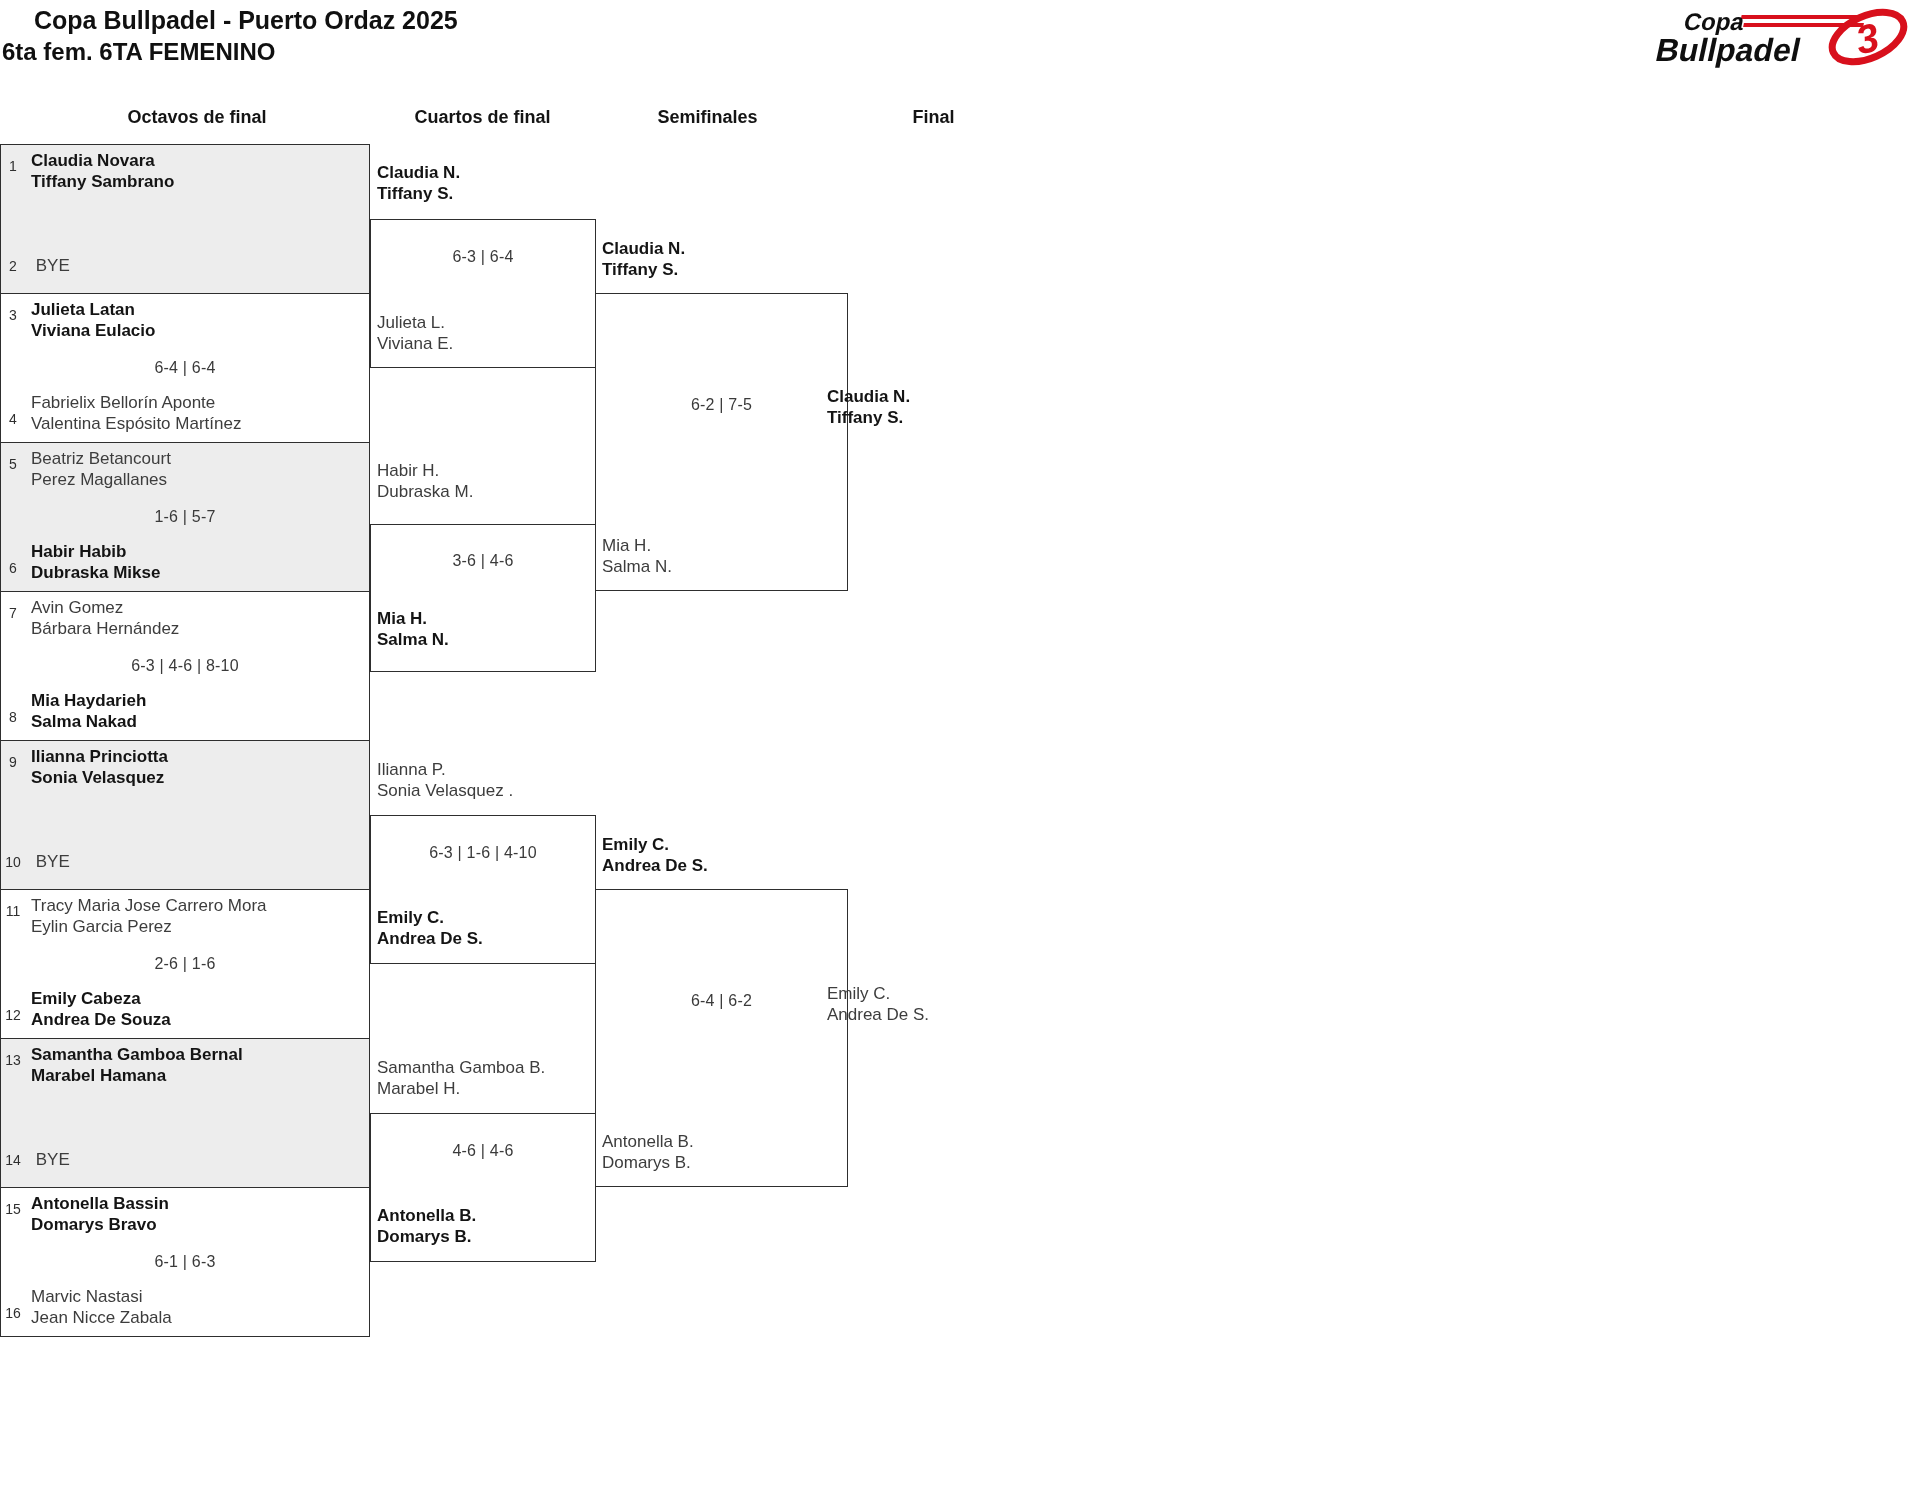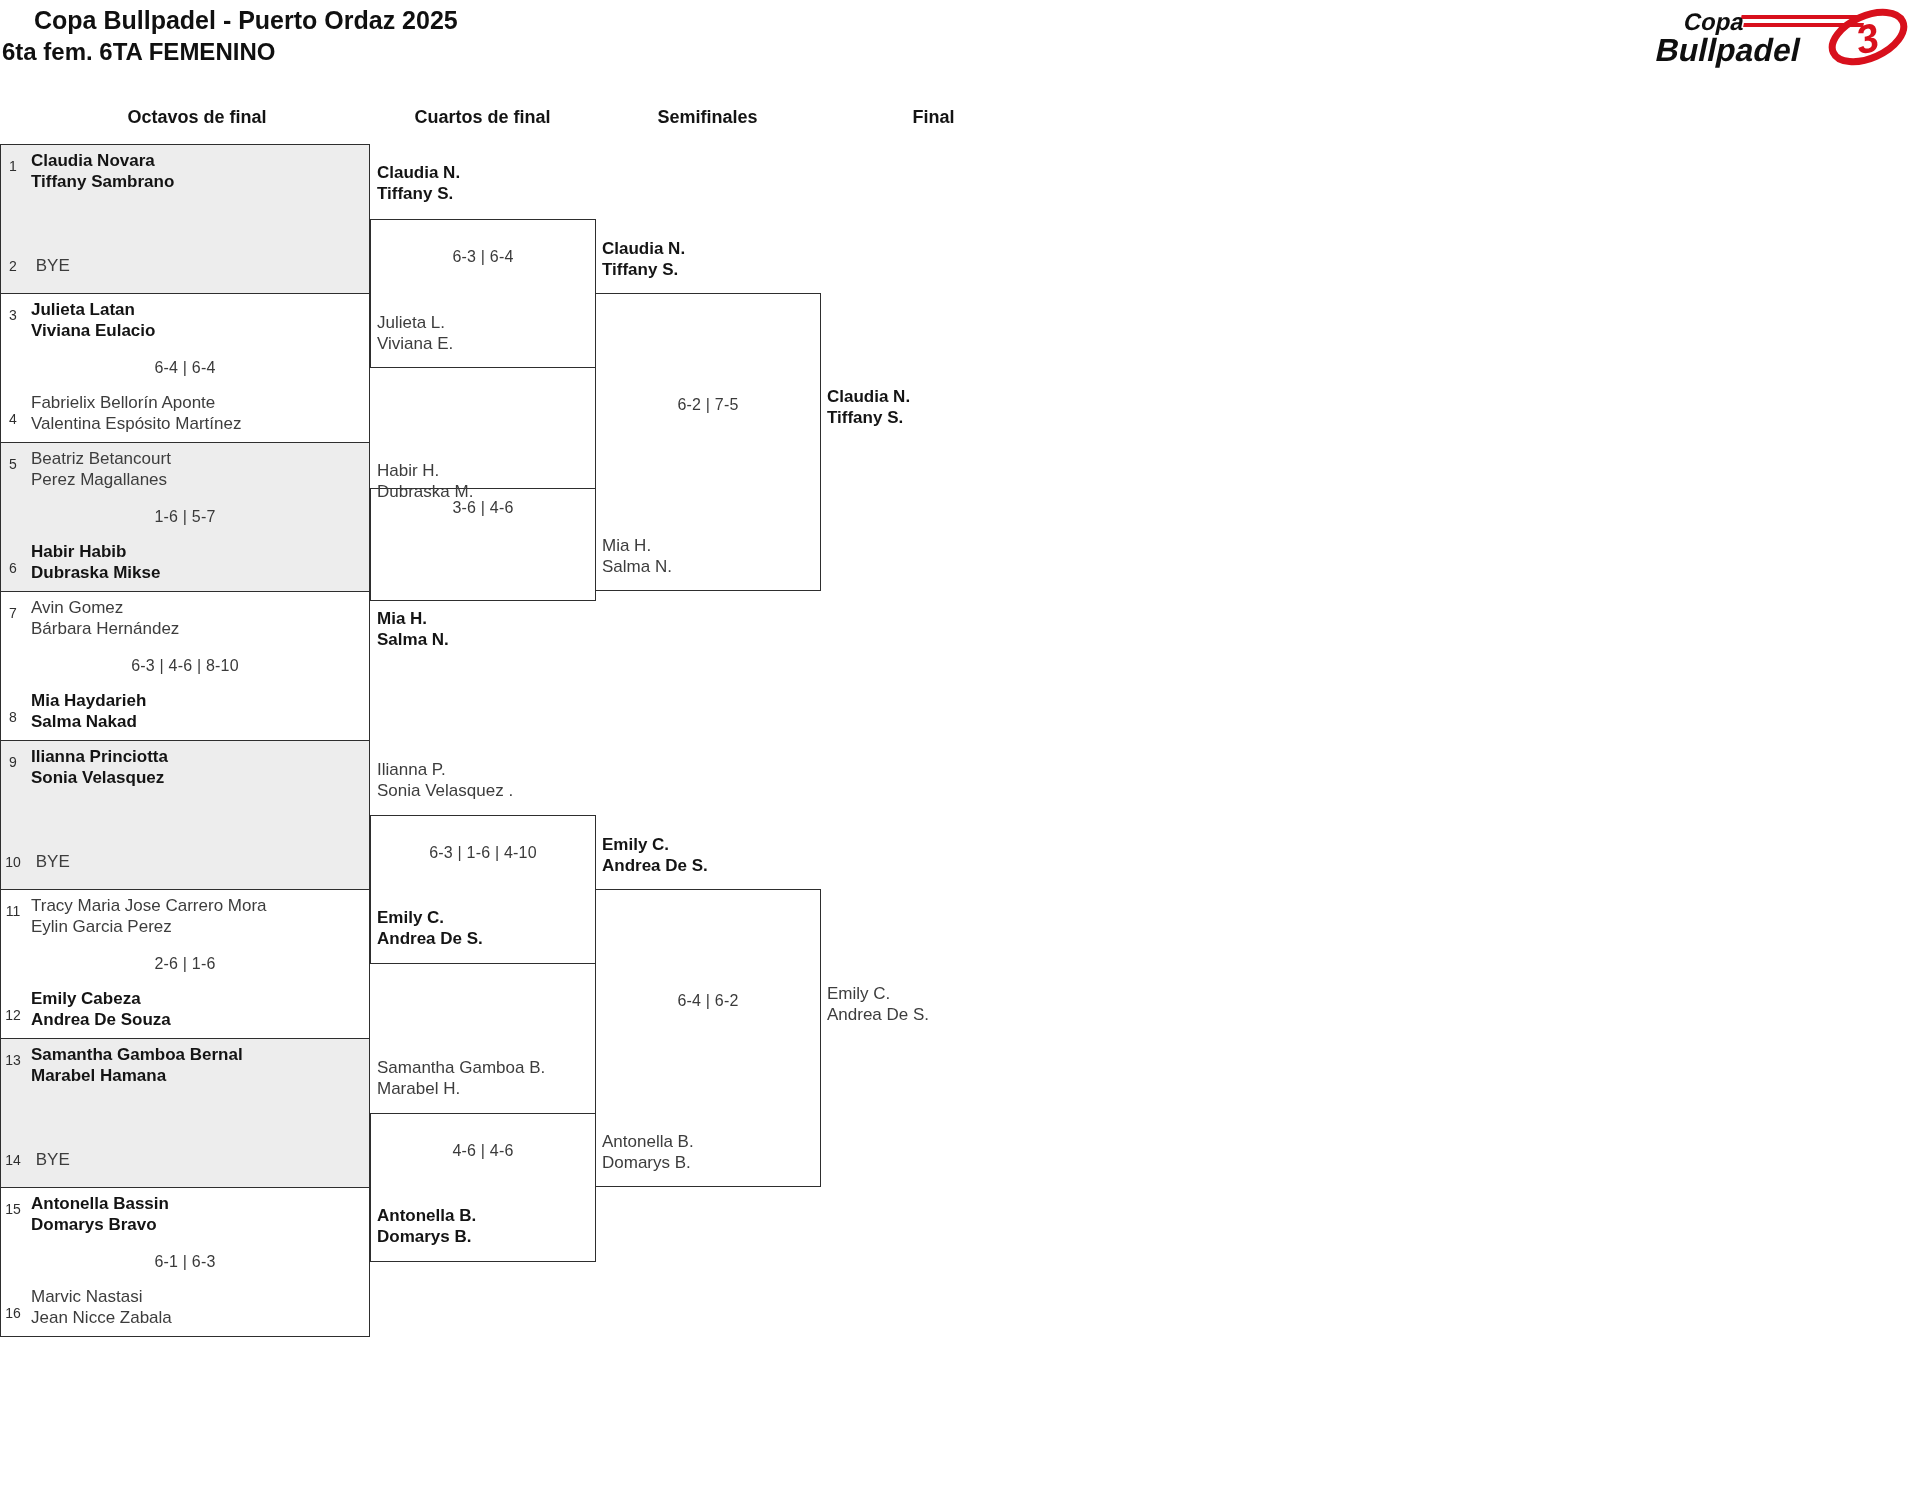--- a/index.html
+++ b/index.html
@@ -19,21 +19,21 @@
   .hdr.c2{left:370px;width:225px;}
   .hdr.c3{left:595px;width:225px;}
   .hdr.c4{left:820px;width:227px;}
 
   
   .box{position:absolute;box-sizing:border-box;border:1px solid #2e2e2e;}
   .om{left:0;width:370px;height:150px;}
   .om.gray{background:#ededed;}
   .om.white{background:#ffffff;}
   .qf{left:370px;width:226px;background:transparent;}
-  .sf{left:595px;width:226px;background:transparent;}
+  .sf{left:595px;width:253px;background:transparent;}
   .fin{left:820px;width:227px;background:transparent;}
 
   
   .team{font-size:17px;line-height:21px;color:#3d3d3d;white-space:nowrap;}
   .team.w{font-weight:700;color:#141414;}
   .om .t-top{position:absolute;left:30px;top:5px;}
   .om .t-bottom{position:absolute;left:30px;bottom:8px;}
   .seed{position:absolute;left:0;width:24px;text-align:center;font-size:14px;color:#2f2f2f;}
   .seed-t{top:13px;}
   .seed-b{bottom:15px;}
@@ -182,21 +182,21 @@
     <span class="seed seed-b">16</span>
     <div class="team t-bottom">
       <div>Marvic Nastasi</div>
       <div>Jean Nicce Zabala</div>
     </div>
   </div>
 
   <div class="box qf" style="top:219px;height:149px">
     <div class="score up">6-3 | 6-4</div>
   </div>
-  <div class="box qf" style="top:488px;height:113px">
+  <div class="box qf" style="top:524px;height:148px">
     <div class="score up">3-6 | 4-6</div>
   </div>
   <div class="box qf" style="top:815px;height:149px">
     <div class="score up">6-3 | 1-6 | 4-10</div>
   </div>
   <div class="box qf" style="top:1113px;height:149px">
     <div class="score up">4-6 | 4-6</div>
   </div>
 
   <div class="team lbl w" style="left:377px;top:162px">

